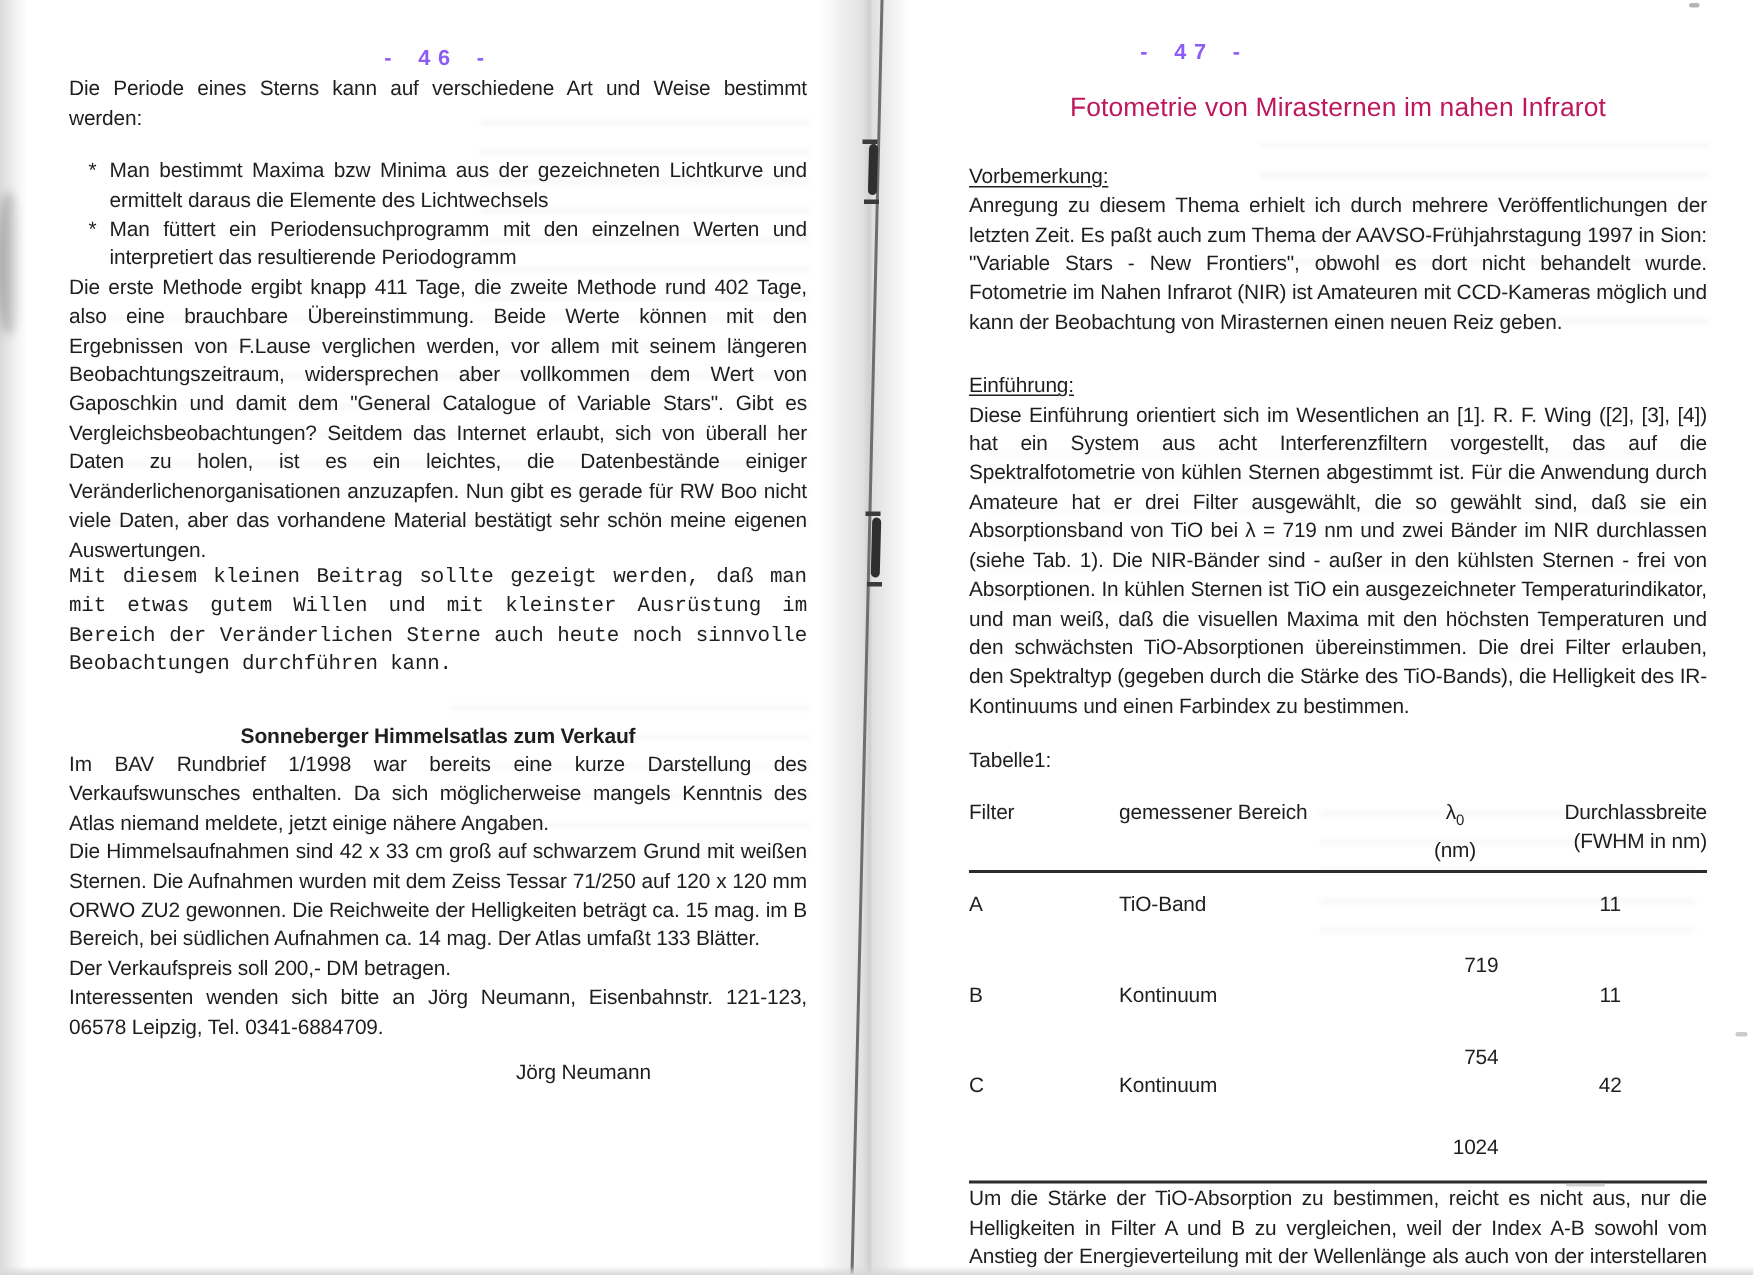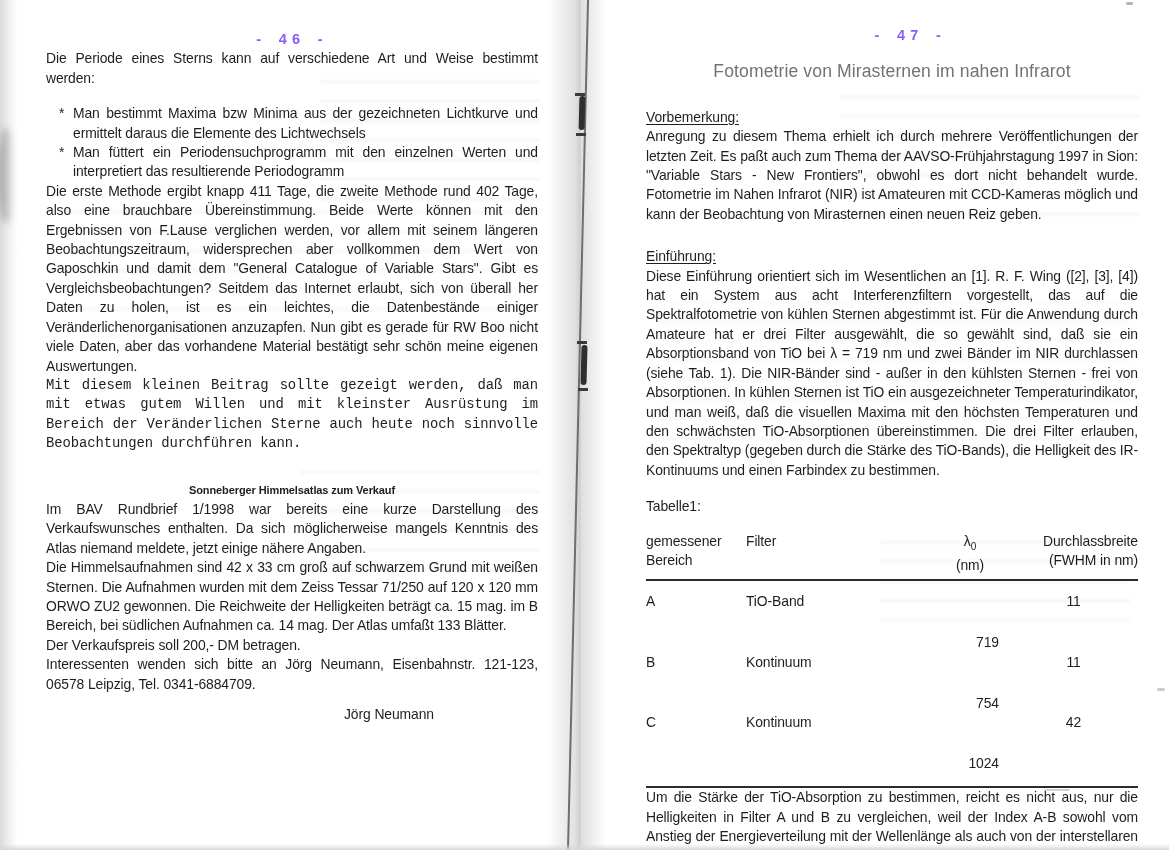--- a/index.html
+++ b/index.html
@@ -26,48 +26,48 @@
   .page p { margin: 0; text-align: justify; }
 
   .pagenum {
     text-align: center;
     font-weight: bold;
     font-size: 14.5px;
     letter-spacing: 0.35em;
     word-spacing: 0.25em;
     color: #8b5cf6;
   }
-  .page-right .pagenum { width: 300px; text-align: right; }
+  .page-right .pagenum { width: 300px; }
 
   
   .p-intro       { margin-top: 16px; }
   .bullet-list   { margin-top: 16px; }
   .bullet-item   { position: relative; padding-left: 27px; text-align: justify; }
   .bullet-mark   { position: absolute; left: 13px; top: 0; }
   .p-methods     { margin-top: 18px; }
   .p-conclusion  { margin-top: 21px; font-family: Liberation Mono, monospace; }
   .sale-heading  {
     margin-top: 27px;
     text-align: center;
     font-weight: bold;
-    font-size: 11px;
+    font-size: 14px;
   }
   .p-sale1    { margin-top: 13px; }
   .p-sale2    { margin-top: 14px; }
   .p-price    { margin-top: 12px; }
   .p-contact  { margin-top: 10px; }
   .signature  { margin-top: 11px; padding-left: 298px; text-align: left; }
 
   
   .article-title {
     margin-top: 17px;
     text-align: center;
     font-size: 17.6px;
     letter-spacing: 0.1px;
-    color: #737373;
+    color: #be185d;
   }
   .sec-heading   { margin-top: 23px; text-decoration: underline; text-underline-offset: 2px; }
   .sec-heading.first { margin-top: 26px; }
   .sec-body      { margin-top: 0; }
   .table-label   { margin-top: 17px; }
 
   .data-table    { margin-top: 15px; width: 492px; }
   .tbl-row {
     display: grid;
     grid-template-columns: 100px 185px 78px 129px;
@@ -195,22 +195,22 @@
     <div class="sec-heading first">Vorbemerkung:</div>
     <p class="sec-body">Anregung zu diesem Thema erhielt ich durch mehrere Veröffentlichungen der letzten Zeit. Es paßt auch zum Thema der AAVSO-Frühjahrstagung 1997 in Sion: "Variable Stars - New Frontiers", obwohl es dort nicht behandelt wurde. Fotometrie im Nahen Infrarot (NIR) ist Amateuren mit CCD-Kameras möglich und kann der Beobachtung von Mirasternen einen neuen Reiz geben.</p>
 
     <div class="sec-heading">Einführung:</div>
     <p class="sec-body">Diese Einführung orientiert sich im Wesentlichen an [1]. R. F. Wing ([2], [3], [4]) hat ein System aus acht Interferenzfiltern vorgestellt, das auf die Spektralfotometrie von kühlen Sternen abgestimmt ist. Für die Anwendung durch Amateure hat er drei Filter ausgewählt, die so gewählt sind, daß sie ein Absorptionsband von TiO bei λ = 719 nm und zwei Bänder im NIR durchlassen (siehe Tab. 1). Die NIR-Bänder sind - außer in den kühlsten Sternen - frei von Absorptionen. In kühlen Sternen ist TiO ein ausgezeichneter Temperaturindikator, und man weiß, daß die visuellen Maxima mit den höchsten Temperaturen und den schwächsten TiO-Absorptionen übereinstimmen. Die drei Filter erlauben, den Spektraltyp (gegeben durch die Stärke des TiO-Bands), die Helligkeit des IR-Kontinuums und einen Farbindex zu bestimmen.</p>
 
     <div class="table-label">Tabelle1:</div>
 
     <div class="data-table">
       <div class="tbl-row tbl-head">
+        <div class="cell">Filter</div>
         <div class="cell">gemessener Bereich</div>
-        <div class="cell">Filter</div>
         <div class="cell lam-h">
           <span>λ</span><sub>0</sub><br>
           <span>(nm)</span>
         </div>
         <div class="cell fw-h">
           <span>Durchlassbreite</span><br>
           <span>(FWHM in nm)</span>
         </div>
       </div>
       <hr class="tbl-rule top">

